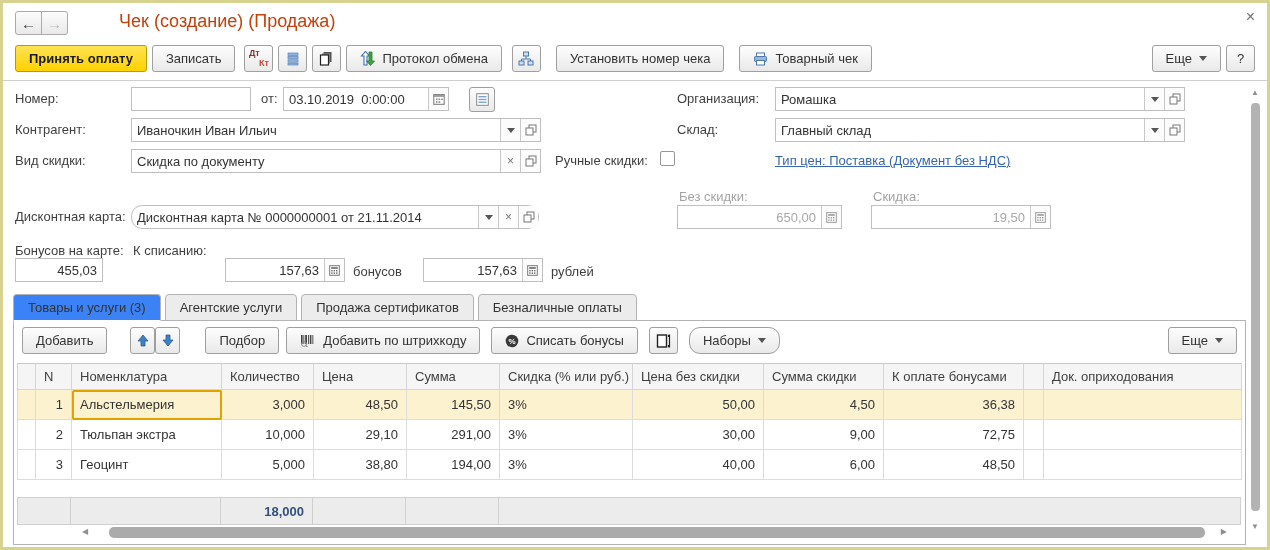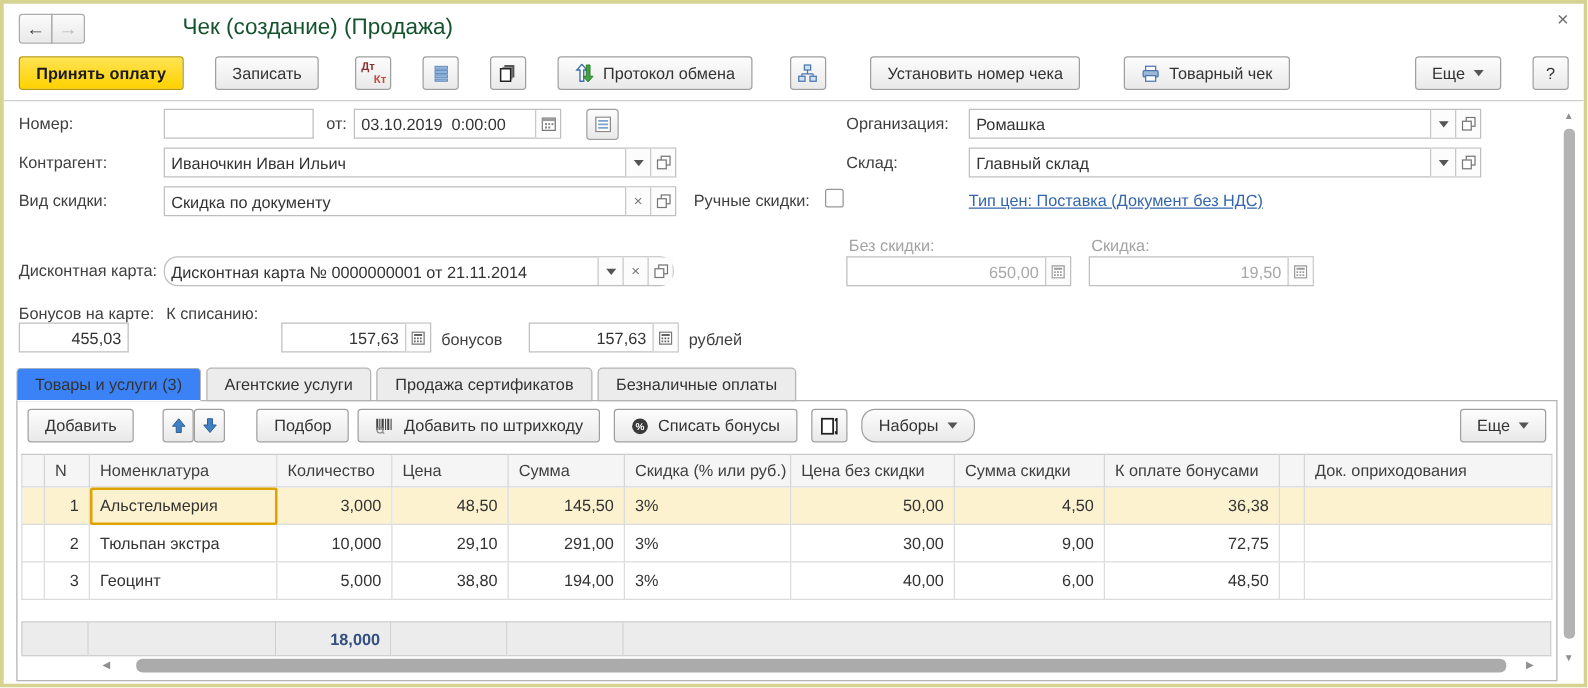--- a/index.html
+++ b/index.html
@@ -8,24 +8,24 @@
     position:relative;width:1270px;height:550px;background:#fff;
     border:3px solid #d6d391;overflow:hidden;
     font-family:"Liberation Sans",sans-serif;font-size:13px;color:#333;
   }
   
   .navbtn{position:absolute;top:8px;width:27px;height:24px;border:1px solid #ababab;
     background:linear-gradient(#fbfbfb,#e9e9e9);display:flex;align-items:center;justify-content:center;
     font-size:15px;font-weight:bold;}
   .navbtn.back{left:12px;border-radius:3px 0 0 3px;color:#3c3c3c;}
   .navbtn.fwd{left:38px;border-radius:0 3px 3px 0;color:#b9b9b9;}
-  .title{position:absolute;left:143px;top:8px;font-size:18px;color:#14532d;}
+  .title{position:absolute;left:116px;top:8px;font-size:18px;color:#c2410c;}
   .closex{position:absolute;right:12px;top:5px;font-size:16px;color:#6f6f6f;cursor:default;}
   
-  .toolbar{position:absolute;left:12px;right:12px;top:42px;display:flex;align-items:center;gap:25px;}
+  .toolbar{position:absolute;left:12px;right:12px;top:42px;display:flex;align-items:center;gap:5px;}
   .btn{display:inline-flex;align-items:center;gap:7px;height:27px;padding:0 13px;
     background:linear-gradient(#fdfdfd,#e9e9e9);border:1px solid #9f9f9f;border-radius:3px;
     font-size:13px;color:#333;white-space:nowrap;}
   .btn-yellow{background:linear-gradient(#ffe353,#ffd200);border-color:#b99b00;font-weight:bold;color:#1a1a1a;}
   .ibtn{width:29px;padding:0;justify-content:center;}
   .sep-line{position:absolute;left:0;right:0;top:77px;height:1px;background:#cfcfcf;}
   .caret{display:inline-block;width:0;height:0;border-left:4px solid transparent;border-right:4px solid transparent;border-top:5px solid #555;}
   .dtkt{position:relative;width:20px;height:19px;font-size:9px;font-weight:bold;line-height:9px;}
   .dtkt .dt{position:absolute;left:0;top:0;color:#8e2f2f;}
   .dtkt .kt{position:absolute;right:0;bottom:0;color:#c8483a;}
@@ -219,21 +219,21 @@
         <rect x="4" y="1" width="7" height="7" fill="#fff" stroke="#777" stroke-width="1"></rect>
         <rect x="1" y="4" width="7" height="7" fill="#fff" stroke="#777" stroke-width="1"></rect>
       </svg>
     </div>
   </div>
   <div class="lbl" style="left:552px;top:150px;">Ручные скидки:</div>
   <div class="chk" style="left:657px;top:148px;"></div>
   <a class="link" style="left:772px;top:150px;">Тип цен: Поставка (Документ без НДС)</a>
 
   <div class="lbl dim" style="left:676px;top:186px;">Без скидки:</div>
-  <div class="field dim" style="left:674px;top:202px;width:180px;">
+  <div class="field dim" style="left:674px;top:202px;width:165px;">
     <div class="val num">650,00</div>
     <div class="cbtn">
       <svg width="11" height="11" viewBox="0 0 11 11">
         <rect x="0.7" y="0.7" width="9.6" height="9.6" fill="#fff" stroke="#9a9a9a" stroke-width="1"></rect>
         <rect x="2.2" y="2.2" width="6.6" height="1.6" fill="#9a9a9a"></rect>
         <rect x="2.2" y="5" width="1.4" height="1.4" fill="#9a9a9a"></rect>
           <rect x="4.6" y="5" width="1.4" height="1.4" fill="#9a9a9a"></rect>
           <rect x="7" y="5" width="1.4" height="1.4" fill="#9a9a9a"></rect>
         <rect x="2.2" y="7.4" width="1.4" height="1.4" fill="#9a9a9a"></rect>
           <rect x="4.6" y="7.4" width="1.4" height="1.4" fill="#9a9a9a"></rect>

